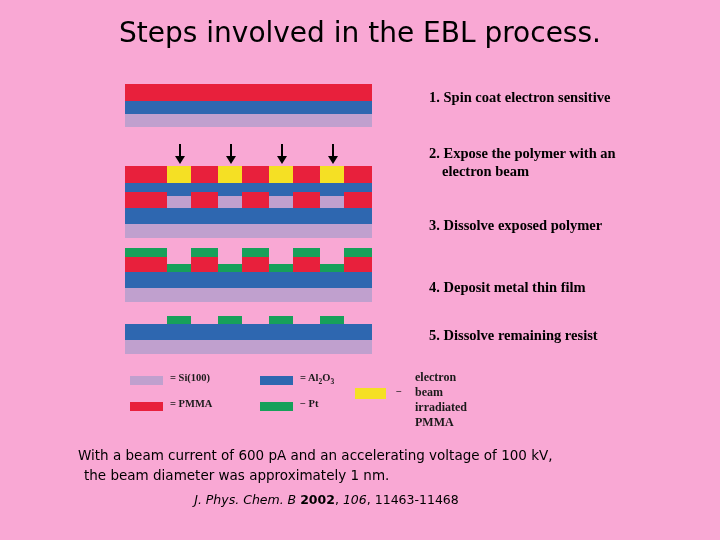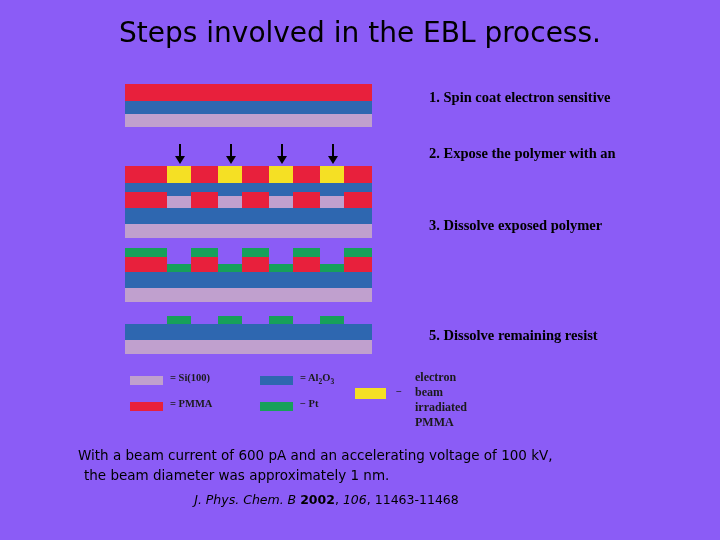--- a/index.html
+++ b/index.html
@@ -4,21 +4,21 @@
 <style>
   html, body {
     margin: 0;
     padding: 0;
     background: #ffffff;
   }
   #slide {
     position: relative;
     width: 720px;
     height: 540px;
-    background: #8b5cf6;
+    background: #f9a8d4;
     overflow: hidden;
     font-family: "Liberation Sans", sans-serif;
   }
 
   
   #slide-title {
     position: absolute;
     left: 0;
     top: 16px;
     width: 720px;
@@ -243,27 +243,32 @@
     </div>
 
     <div class="step-label" style="left:287px;top:10px;">
       <span>1.</span>
       <span>Spin coat electron sensitive</span>
     </div>
 
     <div class="step-label" style="left:287px;top:66px;">
       <span>2.</span>
       <span>Expose the polymer with an</span>
+      <span class="step-indent">electron beam</span>
     </div>
 
     <div class="step-label" style="left:287px;top:138px;">
       <span>3.</span>
       <span>Dissolve exposed polymer</span>
     </div>
 
+    <div class="step-label" style="left:287px;top:200px;">
+      <span>4.</span>
+      <span>Deposit metal thin film</span>
+    </div>
 
     <div class="step-label" style="left:287px;top:248px;">
       <span>5.</span>
       <span>Dissolve remaining  resist</span>
     </div>
 
   </div>
 
   <div id="legend">
 

